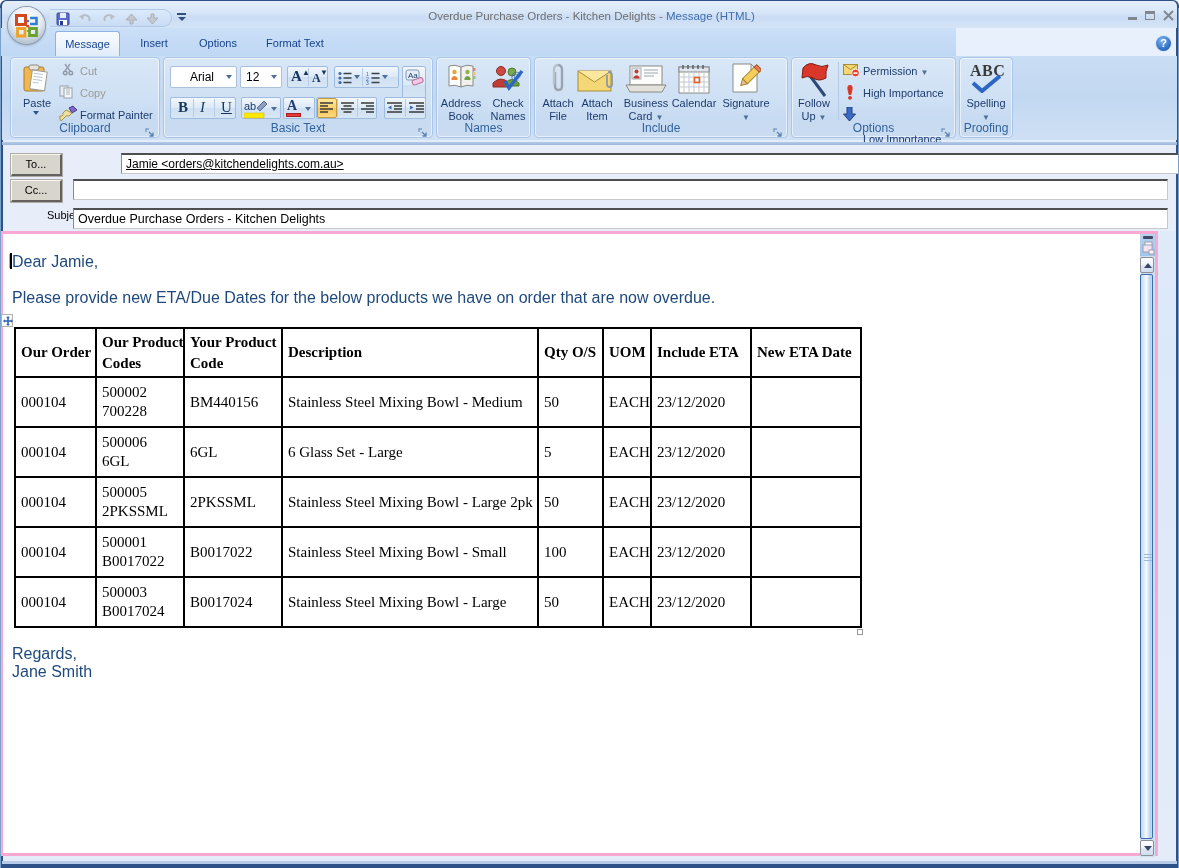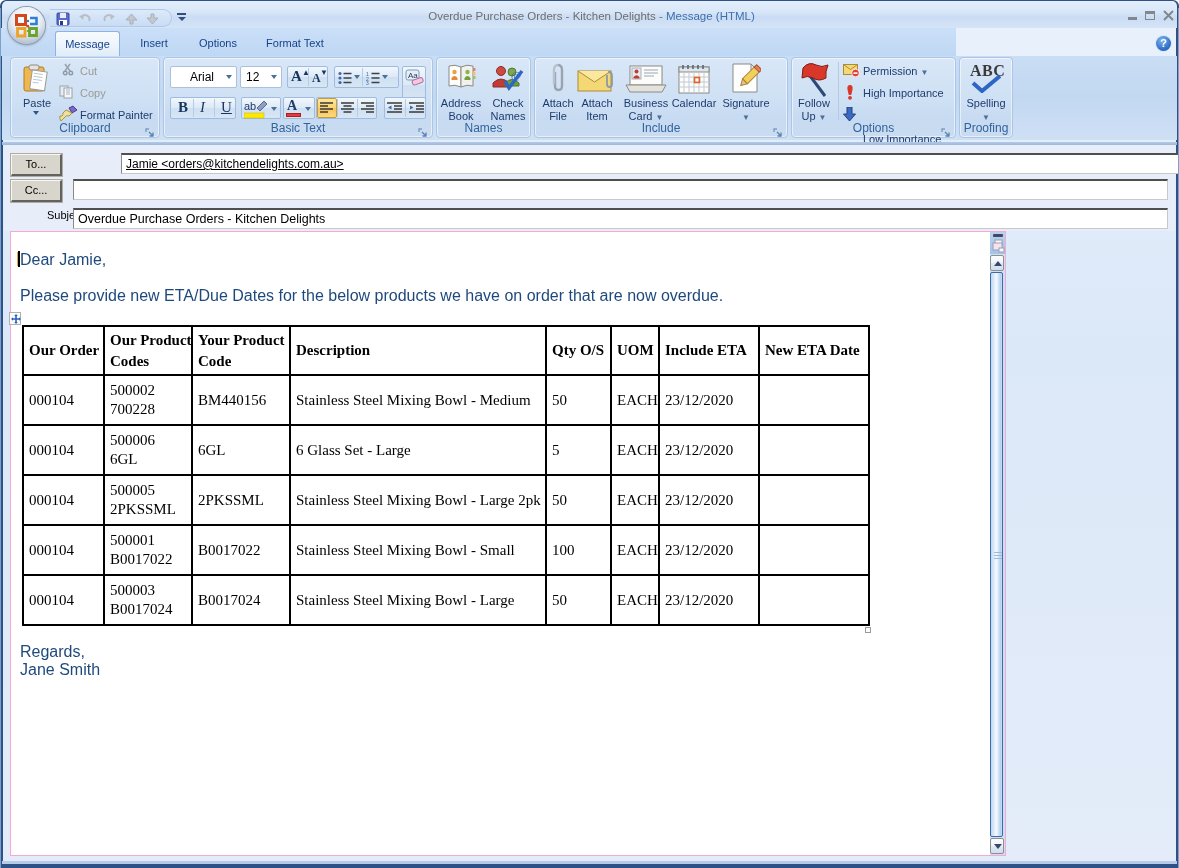--- a/index.html
+++ b/index.html
@@ -76,22 +76,22 @@
 #hdr { position:absolute; left:4px; top:143px; width:1171px; height:88px; background:#e7eefa; }
 .hbtn { position:absolute; left:7px; width:51px; height:22px; background:#d8d5cc;
   border-top:1px solid #f8f7f4; border-left:1px solid #f8f7f4; border-right:2px solid #63625e; border-bottom:2px solid #63625e;
   box-shadow:0 0 0 1px #aeaca5; font-size:11px; color:#000;
   text-align:center; line-height:19px; }
 .hfield { position:absolute; left:69px; width:1095px; height:21px; background:#fff;
   border-top:2px solid #4f4f4f; border-left:1px solid #8a8a8a; border-right:1px solid #c9c9c9; border-bottom:1px solid #c9c9c9;
   font-size:12px; line-height:18px; padding-left:4px; color:#000; }
 #sublbl { position:absolute; left:7px; top:66px; font-size:11px; color:#000;margin-left:36px; }
 
-#bodyarea { position:absolute; left:10px; top:231px; width:996px; height:625px;
-  border:1px solid #f9a8d4; background:#fff; }
+#bodyarea { position:absolute; left:0; top:231px; width:1158px; height:625px;
+  border:3px solid #f9a8d4; background:#fff; }
 #lettertext { position:absolute; left:9px; top:19px; font-size:16px; color:#1f497d; }
 #scroll { position:absolute; right:0; top:0; width:15px; height:623px; background:#cfdff2; }
 .sbtn { position:absolute; left:0px; width:14px; height:16px; border:1px solid #8c8f94; border-radius:2px;
   background:linear-gradient(180deg,#fdfdfe 0%,#f0f4f9 45%,#dfe8f2 55%,#cfdef0 100%); }
 .tri-up { position:absolute; left:3px; top:5px; width:0; height:0;
   border-left:4px solid transparent; border-right:4px solid transparent; border-bottom:5px solid #39476b; }
 .tri-dn { position:absolute; left:3px; top:5px; width:0; height:0;
   border-left:4px solid transparent; border-right:4px solid transparent; border-top:5px solid #39476b; }
 #thumb { position:absolute; left:0px; top:40px; width:13px; height:565px; border:1px solid #3e6ca8; border-radius:2px;
   background:linear-gradient(90deg,#bdd6f2 0%,#e6f0fb 35%,#f3f9ff 50%,#b6d2ef 85%,#c7dcf4 100%); }

